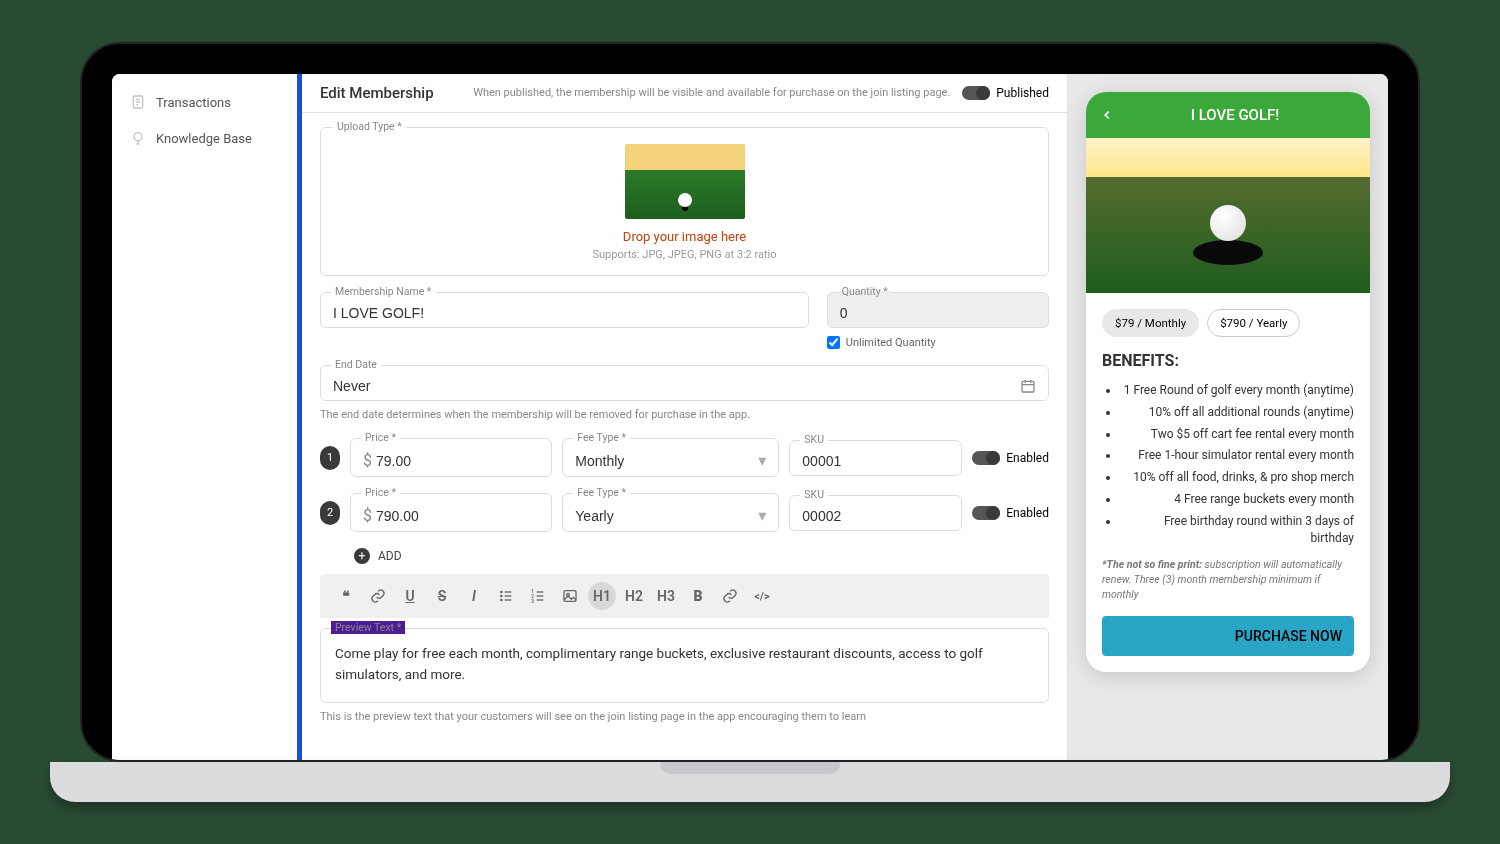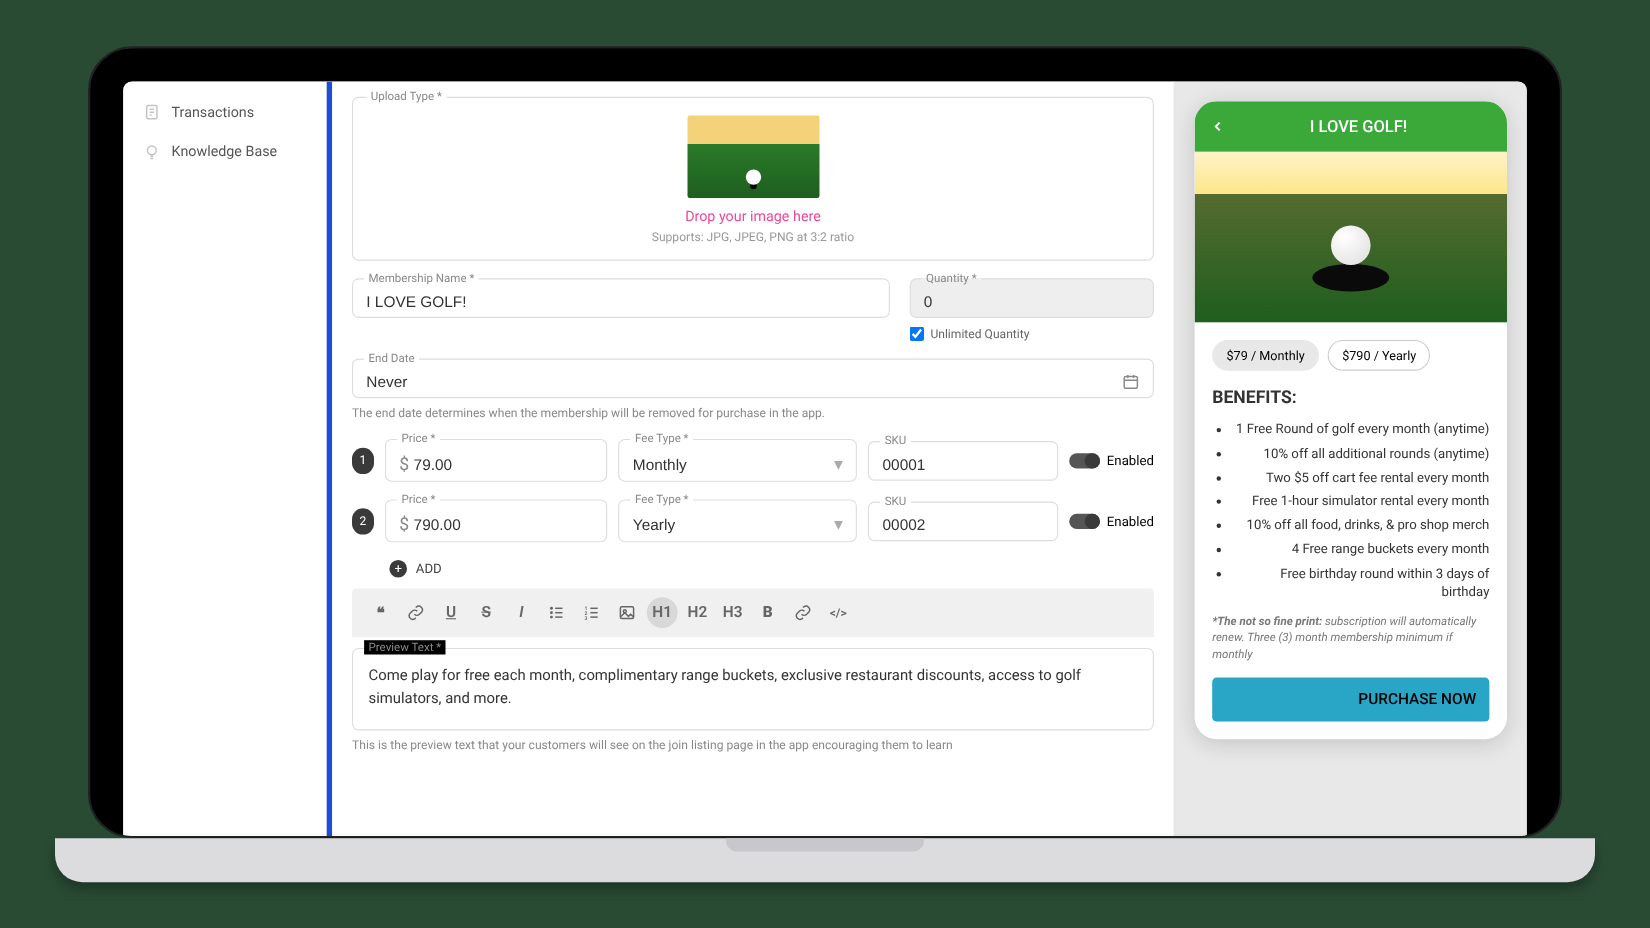--- a/index.html
+++ b/index.html
@@ -23,21 +23,21 @@
 .toggle .track { width: 28px; height: 14px; background: #bbb; border-radius: 8px; position: relative; margin-right: 6px; }
 .toggle .track.on { background: #555; }
 .toggle .knob { width: 14px; height: 14px; border-radius: 50%; background: #3a3a3a; position: absolute; top: 0; right: 0; }
 
 .form-body { padding: 14px 18px; }
 .fieldset { border: 1px solid #ddd; border-radius: 6px; padding: 10px 14px 14px; margin-bottom: 16px; position: relative; }
 .fieldset .legend { position: absolute; top: -8px; left: 12px; background: #fff; padding: 0 4px; font-size: 10.5px; color: #888; }
 .upload-area { text-align: center; }
 .upload-img { width: 120px; height: 75px; background: linear-gradient(to bottom, #f4d27a 0%, #f4d27a 35%, #2a7a2a 35%, #1e5e1e 100%); margin: 6px auto 10px; border-radius: 2px; position: relative; }
 .upload-img::after { content:''; position:absolute; bottom:12px; left:50%; transform:translateX(-50%); width:14px; height:14px; background:#fff; border-radius:50%; box-shadow: 0 8px 0 -4px #000; }
-.upload-text { font-size: 13px; color: #ec4899; }
+.upload-text { font-size: 13px; color: #c2410c; }
 .upload-sub { font-size: 11px; color: #999; margin-top: 4px; }
 
 .row { display: flex; gap: 18px; margin-bottom: 16px; }
 .field { flex: 1; position: relative; }
 .input-wrap { border: 1px solid #ddd; border-radius: 6px; padding: 12px 12px 6px; position: relative; display:flex; align-items:center; }
 .input-wrap.disabled { background:#eee; }
 .input-wrap .legend { position: absolute; top: -8px; left: 10px; background: #fff; padding: 0 4px; font-size: 10.5px; color: #888; }
 .input-wrap.disabled .legend { background: linear-gradient(to bottom,#fff 50%,#eee 50%); }
 .input-wrap input, .input-wrap select { border: none; outline: none; width: 100%; font-size: 14px; background:transparent; color:#333; }
 .input-icon { color:#aaa; margin-left:6px; }
@@ -49,21 +49,21 @@
 .num-badge { width:20px; height:24px; background:#3a3a3a; color:#fff; border-radius:10px; display:flex; align-items:center; justify-content:center; font-size:11px; }
 .price-row .input-wrap { flex:1; }
 .price-prefix { color:#888; margin-right:4px; }
 .add-btn { display:flex; align-items:center; font-size:12px; color:#444; margin-left:34px; cursor:pointer; }
 .add-btn .plus { width:16px; height:16px; background:#3a3a3a; color:#fff; border-radius:50%; display:flex; align-items:center; justify-content:center; margin-right:8px; font-size:12px; }
 
 .toolbar { background:#f0f0f0; padding:8px 12px; display:flex; gap:4px; align-items:center; border-radius:4px 4px 0 0; margin-top:10px; }
 .tool-btn { width:28px; height:28px; display:flex; align-items:center; justify-content:center; color:#666; font-size:14px; border-radius:50%; cursor:pointer; font-weight:600; }
 .tool-btn.active { background:#d8d8d8; }
 .preview-area { border:1px solid #ddd; border-radius:6px; padding:14px; position:relative; margin-top:10px; }
-.preview-area .legend { position:absolute; top:-8px; left:10px; background:#000000; padding:0 4px; font-size:10.5px; color:#888; }
+.preview-area .legend { position:absolute; top:-8px; left:10px; background:#4c1d95; padding:0 4px; font-size:10.5px; color:#888; }
 .preview-area textarea { border:none; outline:none; width:100%; font-size:13.5px; color:#333; resize:none; font-family:inherit; line-height:1.5; }
 
 .preview-pane { width: 320px; background:#e8e8e8; padding:18px; }
 .phone { background:#fff; border-radius:20px; box-shadow:0 4px 20px rgba(0,0,0,0.15); overflow:hidden; }
 .phone-header { background:#3aa939; color:#fff; padding:14px; display:flex; align-items:center; }
 .phone-back { font-size:18px; }
 .phone-title { flex:1; text-align:center; font-size:15px; font-weight:500; }
 .phone-img { height:155px; background: linear-gradient(to bottom, #fef3c7 0%, #fde68a 25%, #556b2f 25%, #1e5e1e 100%); position:relative; }
 .phone-img::before { content:''; position:absolute; bottom:28px; left:50%; transform:translateX(-50%); width:70px; height:25px; background:#0a0a0a; border-radius:50%; }
 .phone-img::after { content:''; position:absolute; bottom:52px; left:50%; transform:translateX(-50%); width:36px; height:36px; background:radial-gradient(circle at 35% 30%, #fff, #ddd); border-radius:50%; }
@@ -98,20 +98,32 @@
         <div class="sidebar-item">
           <svg class="si-icon" viewBox="0 0 24 24" fill="none" stroke="#888" stroke-width="2">
               <circle cx="12" cy="10" r="6"></circle>
               <path d="M10 18h4M10 21h4"></path>
             </svg>
           <span>Knowledge Base</span>
         </div>
       </div>
 
       <div class="main">
+        <div class="header">
+          <h2>Edit Membership</h2>
+          <div class="header-right">
+            <div class="header-desc">When published, the membership will be visible and available for purchase on the join listing page.</div>
+            <div class="toggle">
+              <div class="track on">
+                  <div class="knob"></div>
+                </div>
+              <span>Published</span>
+            </div>
+          </div>
+        </div>
 
         <div class="form-body">
 
           <div class="fieldset upload-area">
             <span class="legend">Upload Type *</span>
             <div class="upload-img"></div>
             <div class="upload-text">Drop your image here</div>
             <div class="upload-sub">Supports: JPG, JPEG, PNG at 3:2 ratio</div>
           </div>
 

